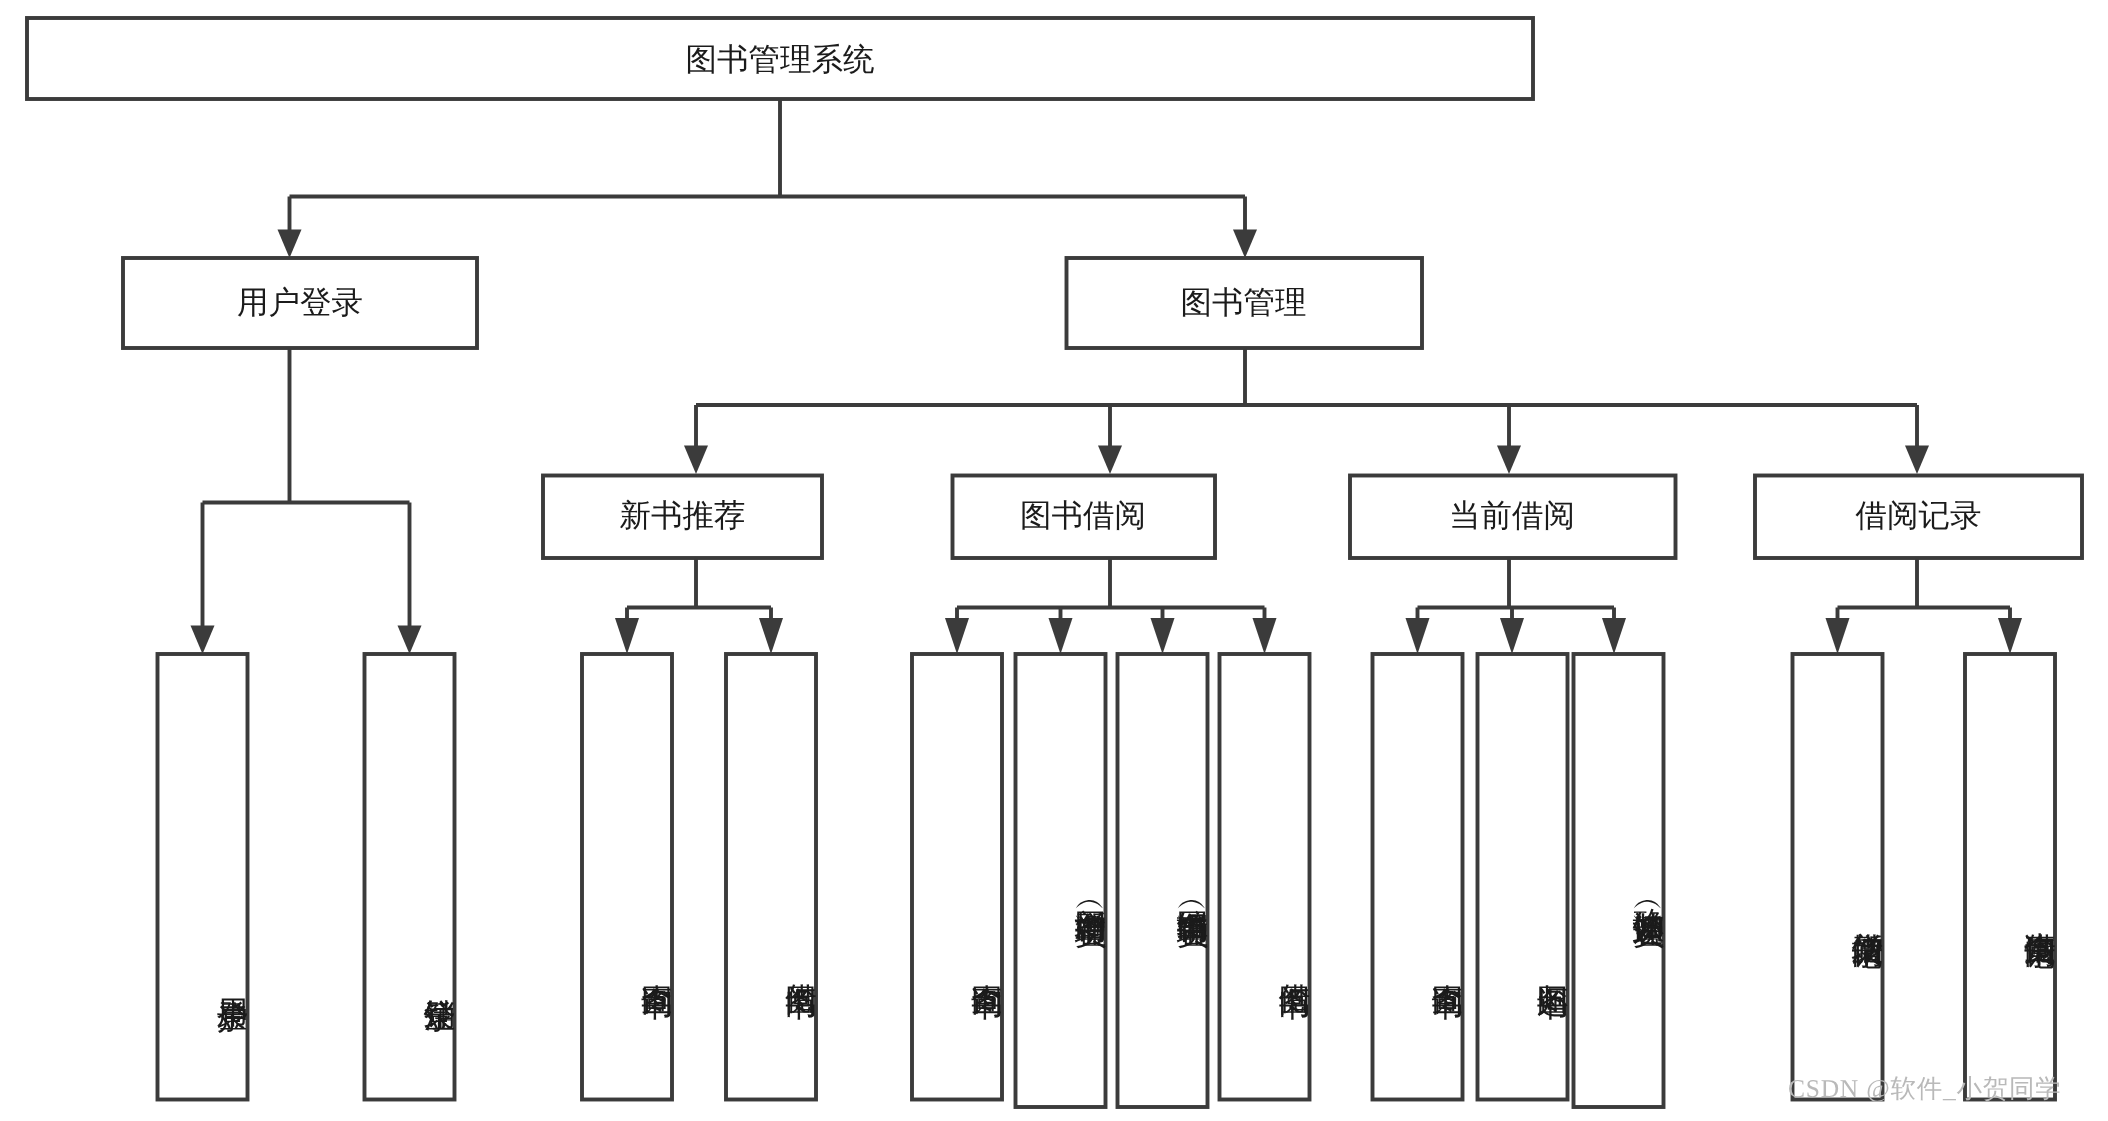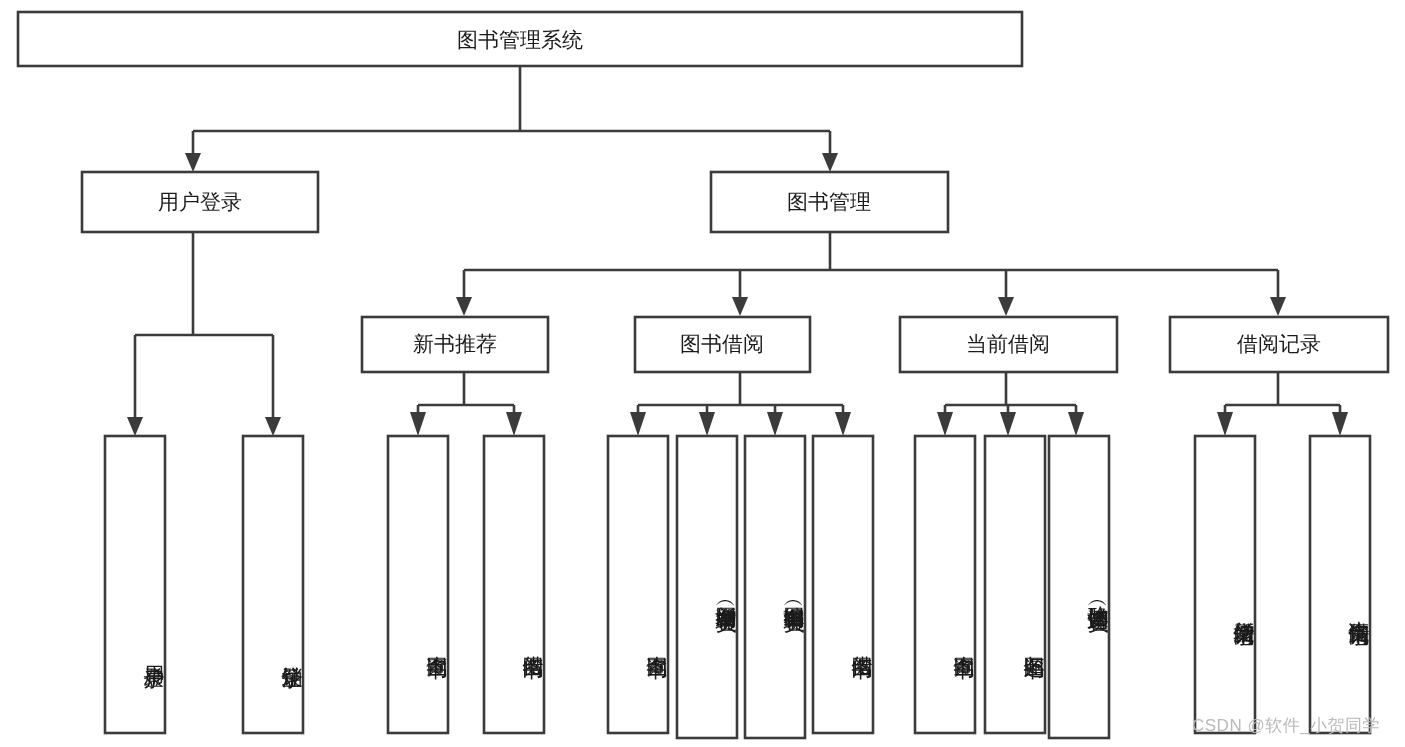--- a/index.html
+++ b/index.html
@@ -67,21 +67,21 @@
   }
   .vlabel-layer {
     position: absolute;
     left: 0;
     top: 0;
     width: 1405px;
     height: 747px;
   }
   .watermark {
     position: absolute;
-    font-family: Liberation Sans, sans-serif;
+    font-family: Liberation Serif, serif;
     font-size: 17px;
     color: #b9b9b9;
     white-space: nowrap;
     letter-spacing: 0.5px;
   }
 </style>
 </head>
 <body>
 
 <div id="diagram-root">

